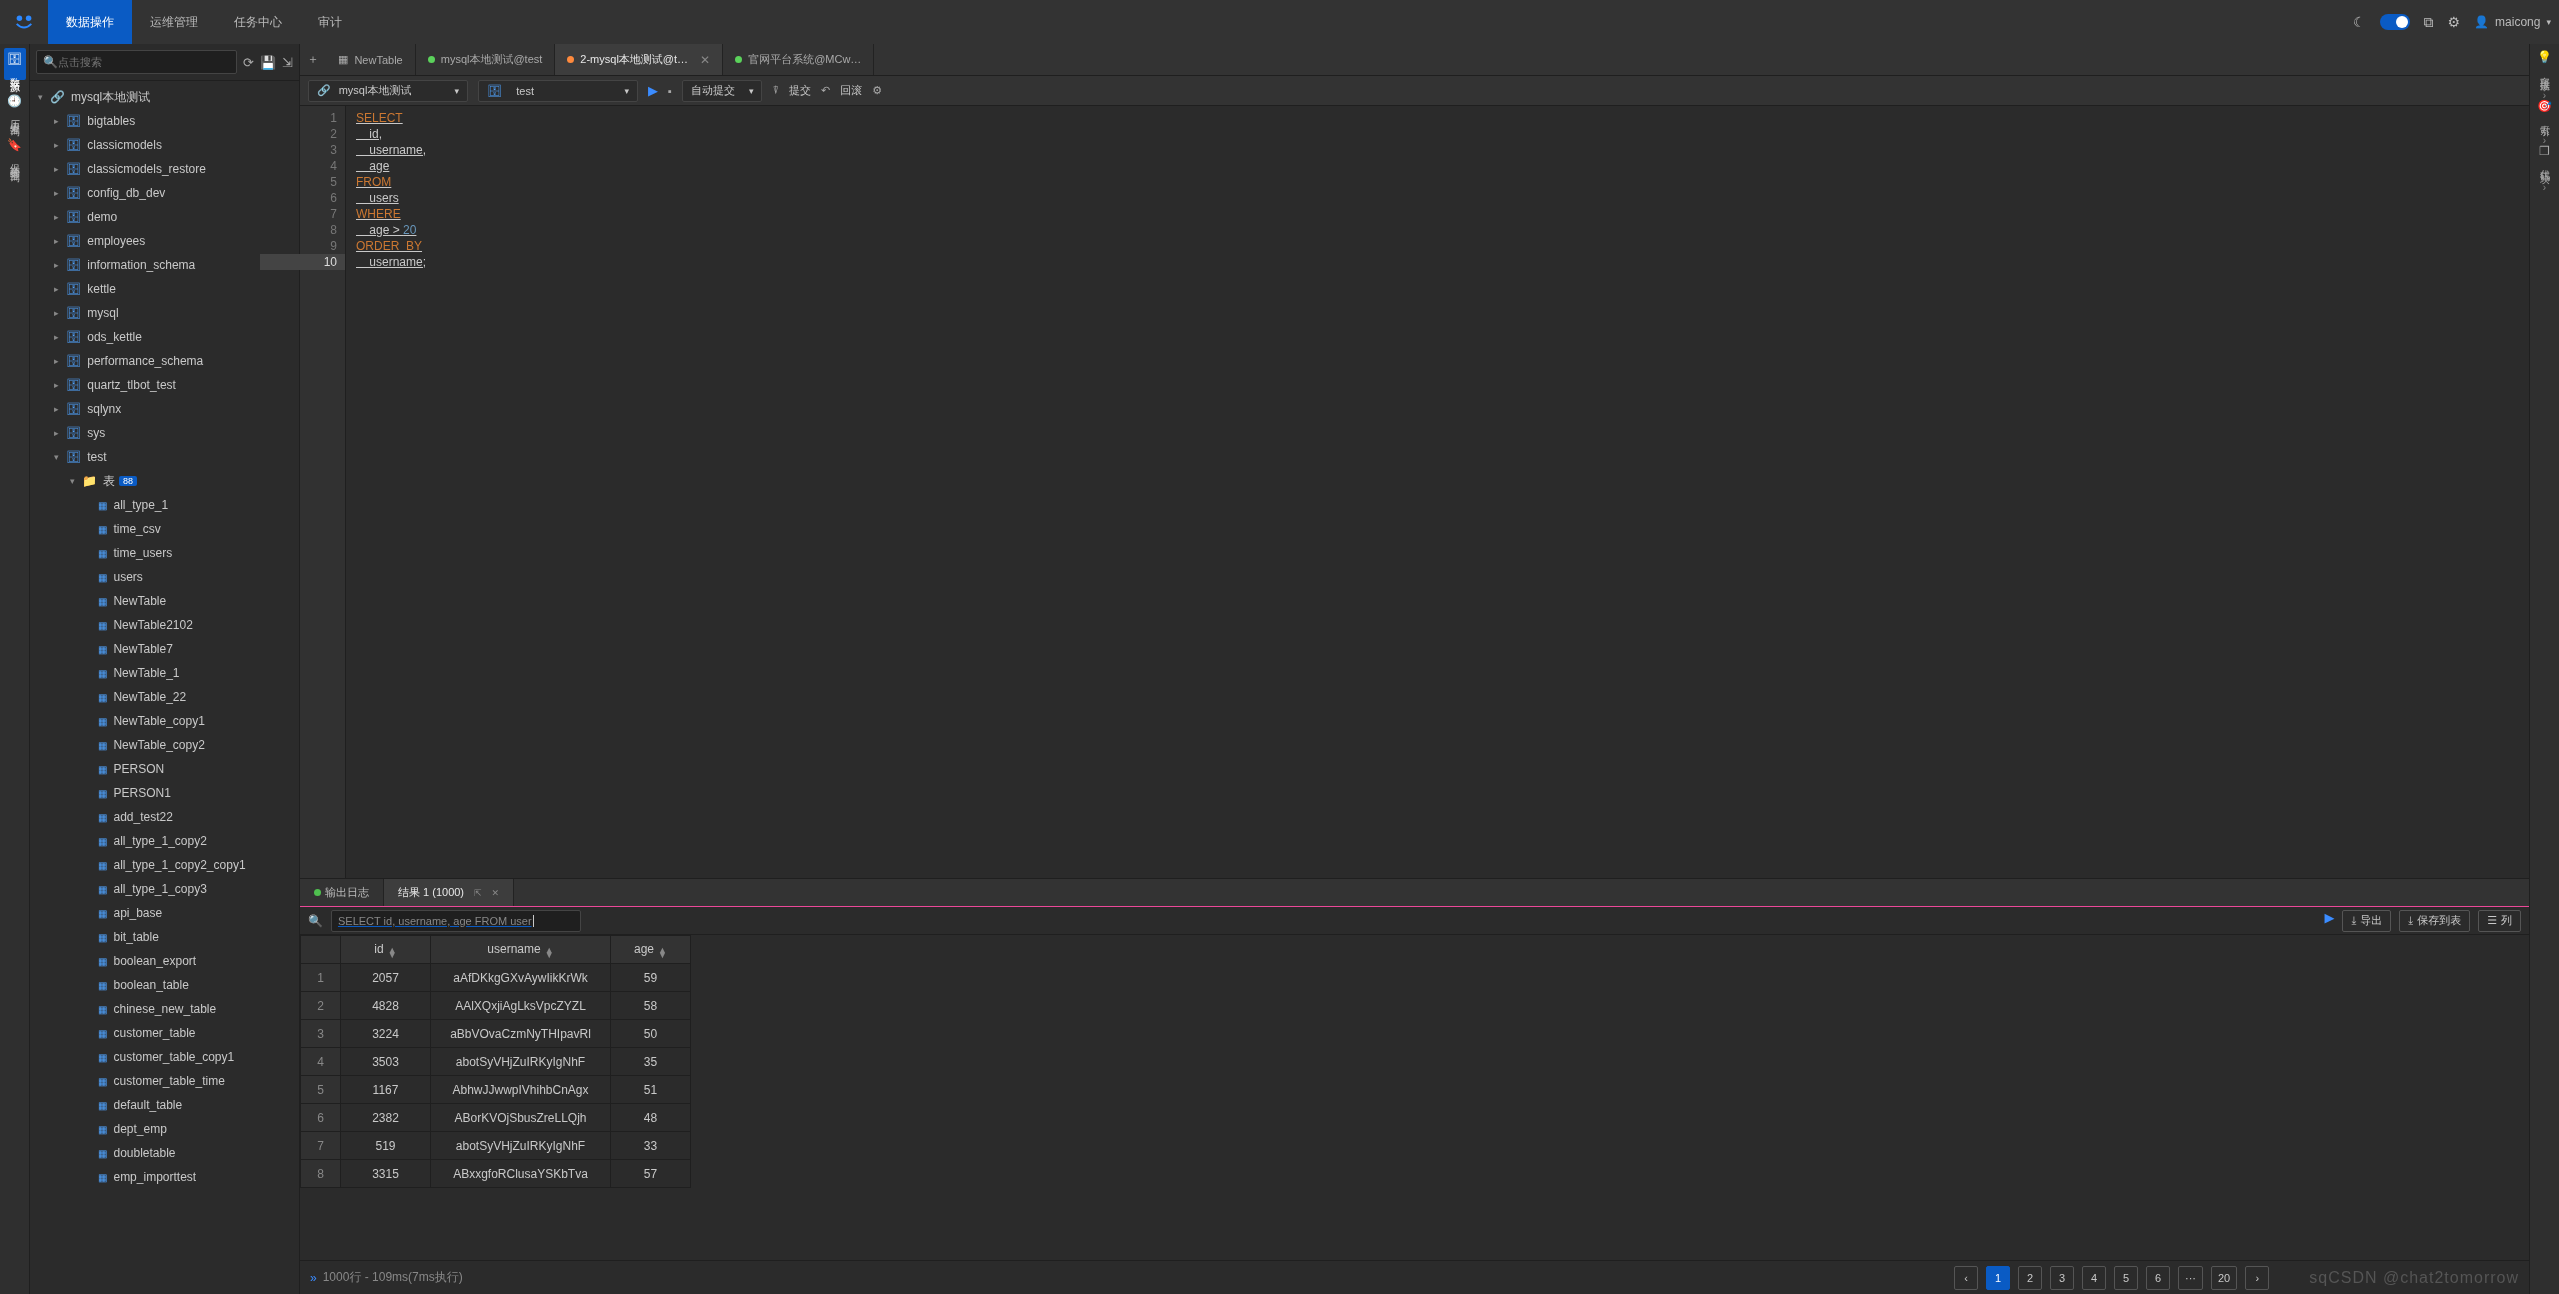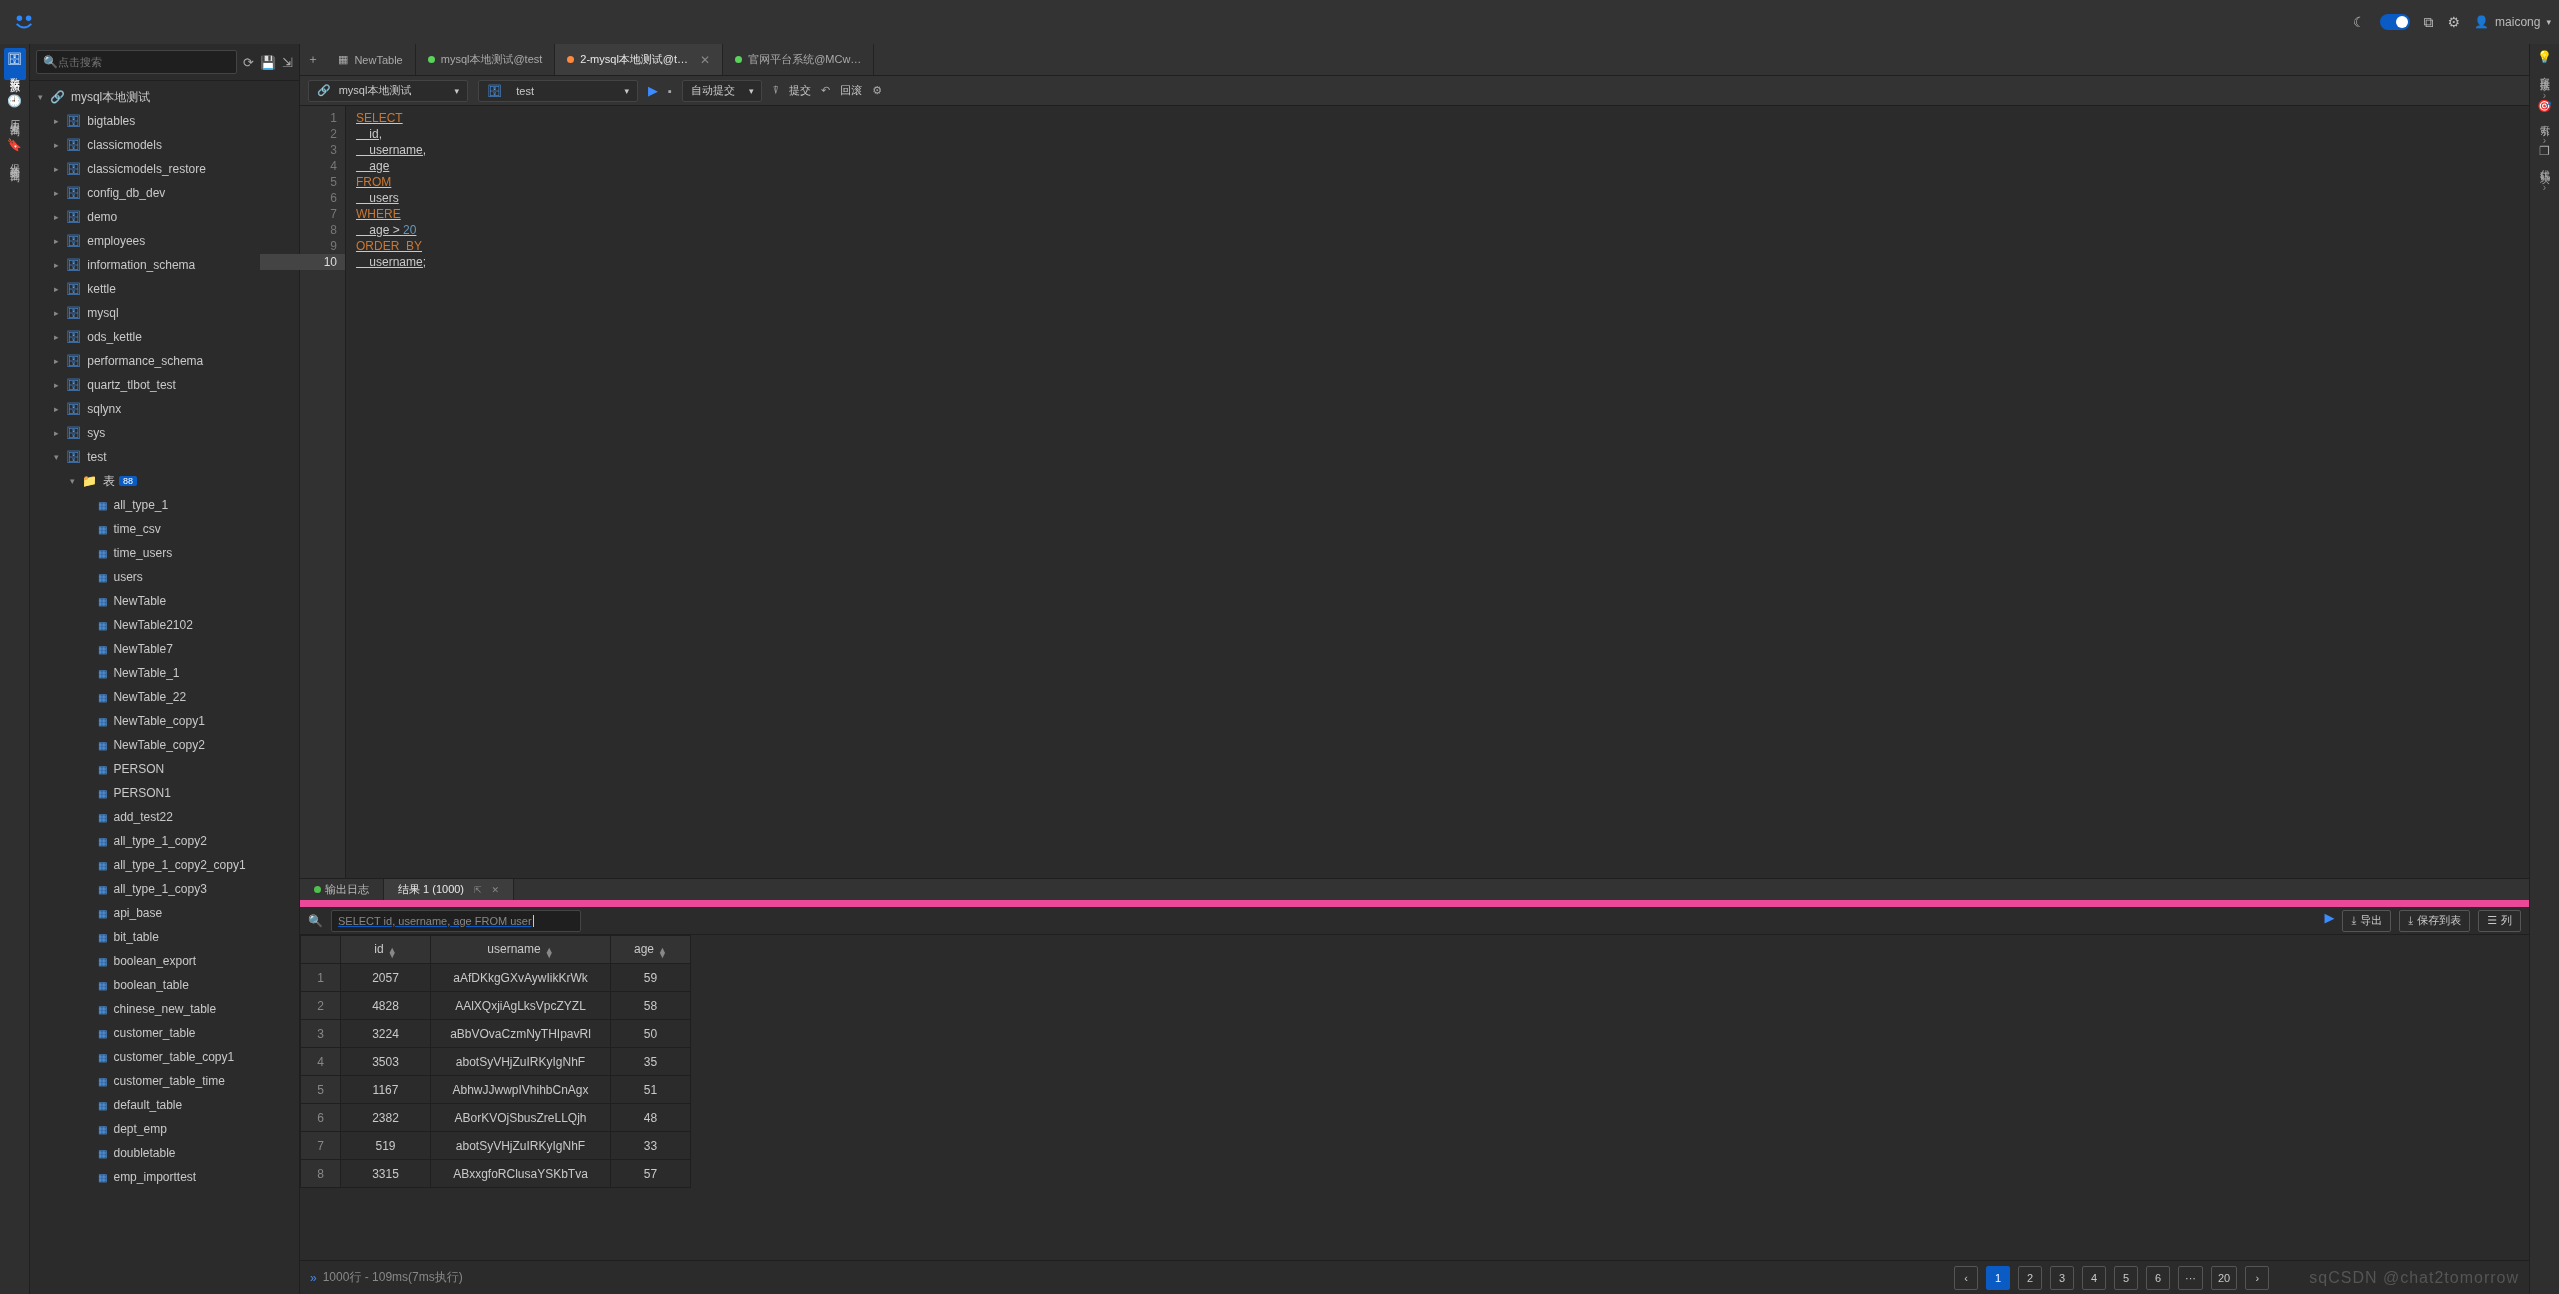--- a/index.html
+++ b/index.html
@@ -59,21 +59,21 @@
 .editor { flex: 0 0 772px; display:flex; background:#2b2b2b; font-family: Menlo, Consolas, monospace; font-size:12px; }
 .gutter { width:46px; background:#313131; color:#777; text-align:right; padding:4px 8px 0 0; line-height:16px; border-right:1px solid #1f1f1f; }
 .gutter div { height:16px; }
 .gutter div.cur { background:#444; color:#ddd; margin-right:-8px; padding-right:8px; margin-left:-40px; padding-left:40px; }
 .code { padding:4px 0 0 10px; line-height:16px;text-decoration:underline; }
 .kw { color:#cc7832; }
 .num { color:#6897bb; }
 
 
 .results { display:flex; flex-direction:column; border-top:1px solid #1f1f1f; background:#2b2b2b; flex:1; }
-.res-tabs { height:28px; display:flex; align-items:stretch; background:#333333; border-bottom:7px solid #ec4899; }
+.res-tabs { height:28px; display:flex; align-items:stretch; background:#333333; border-bottom:1px solid #ec4899; }
 .res-tab { display:flex; align-items:center; gap:4px; padding:0 14px; color:#bbb; cursor:pointer; border-right:1px solid #222; font-size:11px; }
 .res-tab .st-dot { width:7px; height:7px; border-radius:50%; background:#4fc04f; display:inline-block; }
 .res-tab.active { background:#3d3d3d; color:#e8e8e8; }
 .res-tab .rm { margin-left:6px; color:#888; font-size:9px; }
 
 .res-toolbar { height:28px; display:flex; align-items:center; padding:0 8px; gap:8px; border-bottom:1px solid #1f1f1f; }
 .res-search { flex: 0 0 250px; background:#1f1f1f; border:1px solid #444; border-radius:2px; height:22px; display:flex; align-items:center; padding:0 6px; color:#888; font-family: Menlo, Consolas, monospace; font-size:11px; overflow:hidden; }
 .res-search .hl { text-decoration:underline; text-decoration-color:#0a5bc4; }
 .res-right { margin-left:auto; display:flex; gap:8px; }
 .res-btn { border:1px solid #555; border-radius:2px; height:22px; padding:0 8px; display:flex; align-items:center; color:#c9c9c9; cursor:pointer; font-size:11px; gap:4px; }
@@ -98,20 +98,26 @@
 <body>
 
 <div class="topbar">
   <div class="logo-icon">
     <svg width="22" height="22" viewBox="0 0 24 24">
         <circle cx="7" cy="8" r="3" fill="#2c88ff"></circle>
         <circle cx="17" cy="8" r="3" fill="#2c88ff"></circle>
         <path d="M4 14 Q12 22 20 14" stroke="#2c88ff" stroke-width="2" fill="none"></path>
       </svg>
   </div>
+  <div class="top-tabs" id="top-tabs">
+      <div class="top-tab active">数据操作</div>
+      <div class="top-tab">运维管理</div>
+      <div class="top-tab">任务中心</div>
+      <div class="top-tab">审计</div>
+    </div>
   <div class="top-right">
     <span class="ico">☾</span>
     <div class="toggle"></div>
     <span class="ico">⧉</span>
     <span class="ico">⚙</span>
     <div class="user">
       <span>👤</span>
       <span>maicong</span>
       <span style="font-size:9px;">▾</span>
     </div>

